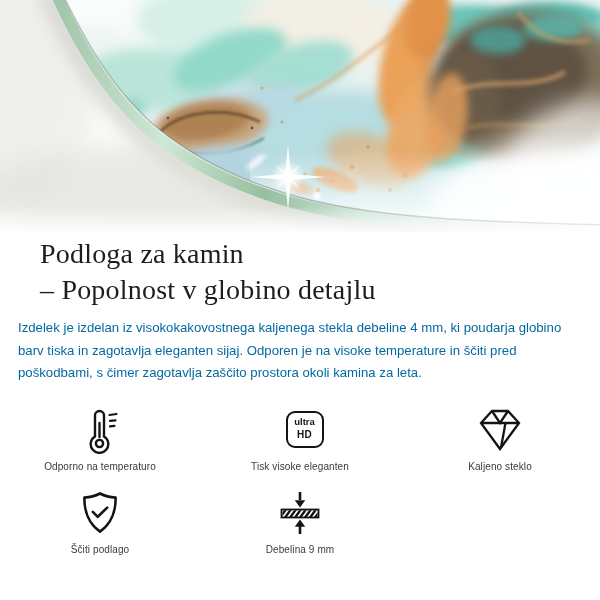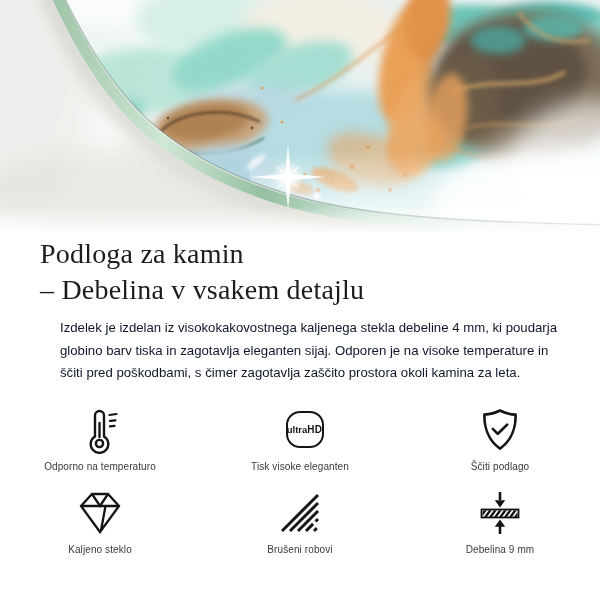--- a/index.html
+++ b/index.html
@@ -2,27 +2,27 @@
 <html lang="sl"><head>
 <meta charset="utf-8">
 <style>
   html,body{margin:0;padding:0;background:#fff;}
   .page{width:600px;height:600px;position:relative;overflow:hidden;background:#fff;
         font-family:"Liberation Sans","DejaVu Sans",sans-serif;}
   .hero{margin:0;height:232px;position:relative;background:#fbfbfa;}
   .hero svg{display:block;}
   .title{margin:0;padding:4px 40px 0;font-family:"Liberation Serif","DejaVu Serif",serif;
          font-weight:400;font-size:28px;line-height:36px;color:#1e1d1b;letter-spacing:.2px;}
-  .desc{margin:9px 8px 0;padding:0 32px 0 52px;font-size:13.2px;line-height:22.5px;color:#0f172a;}
+  .desc{margin:9px 0 0;padding:0 32px 0 18px;font-size:13.2px;line-height:22.5px;color:#0369a1;}
   .features{display:grid;grid-template-columns:repeat(3,1fr);margin-top:21px;row-gap:17px;}
   .feature{display:flex;flex-direction:column;align-items:center;gap:7px;}
   .icon{height:48px;display:flex;align-items:center;justify-content:center;color:#141414;}
   .label{font-size:10px;color:#3a3a3a;letter-spacing:.1px;white-space:nowrap;}
-  .uhd-box{width:34px;height:33px;border:2.5px solid #141414;border-radius:14px;
-           display:flex;flex-direction:row;align-items:center;justify-content:center;margin-left:9px;}
+  .uhd-box{width:34px;height:33px;border:2.5px solid #141414;border-radius:9px;
+           display:flex;flex-direction:column;align-items:center;justify-content:center;margin-left:9px;}
   .uhd-top{font-size:9.5px;font-weight:700;line-height:10px;}
   .uhd-bottom{font-size:10px;font-weight:700;line-height:15px;letter-spacing:.3px;text-align:right;}
 </style>
 </head>
 <body>
 
 <div class="page">
 
   <figure class="hero">
     <svg width="600" height="232" viewBox="0 0 600 232">
@@ -152,21 +152,21 @@
         </g>
         <circle cx="317" cy="196" r="3.5" fill="#ffffff" filter="url(#b1)" opacity=".9"></circle>
       </g>
 
       <rect x="0" y="206" width="600" height="26" fill="url(#fadeV)" opacity=".85"></rect>
     </svg>
   </figure>
 
   <h1 class="title">
     <span>Podloga za kamin</span><br>
-    <span>– Debelina v vsakem detajlu</span>
+    <span>– Popolnost v globino detajlu</span>
   </h1>
 
   <p class="desc">Izdelek je izdelan iz visokokakovostnega kaljenega stekla debeline 4 mm, ki poudarja globino barv tiska in zagotavlja eleganten sijaj. Odporen je na visoke temperature in ščiti pred poškodbami, s čimer zagotavlja zaščito prostora okoli kamina za leta.</p>
 
   <div class="features">
 
     <div class="feature">
       <span class="icon">
         <svg width="48" height="48" viewBox="0 0 48 48" fill="none" stroke="#141414" stroke-width="2.4" stroke-linecap="round">
           <path d="M19 30.5 L19 9.5 A4.5 4.5 0 0 1 28 9.5 L28 30.5 A8.8 8.8 0 1 1 19 30.5 Z"></path>
@@ -185,52 +185,40 @@
         <span class="uhd-box">
           <span class="uhd-top">ultra</span>
           <span class="uhd-bottom">HD</span>
         </span>
       </span>
       <span class="label">Tisk visoke eleganten</span>
     </div>
 
     <div class="feature">
       <span class="icon">
-        <svg width="48" height="48" viewBox="0 0 48 48" fill="none" stroke="#141414" stroke-width="2.6" stroke-linecap="round" stroke-linejoin="round">
-          <path d="M24 4.5 C28.5 6.9 34.5 8.4 39.6 8.6 C39.9 21.5 35.3 34.8 24 42.6 C12.7 34.8 8.1 21.5 8.4 8.6 C13.5 8.4 19.5 6.9 24 4.5 Z"></path>
-          <path d="M16.8 22.8 L21.8 27.8 L31.2 18.6"></path>
-        </svg>
-      </span>
-      <span class="label">Ščiti podlago</span>
-    </div>
-
-    <div class="feature">
-      <span class="icon">
         <svg width="48" height="48" viewBox="0 0 48 48" fill="none" stroke="#141414" stroke-width="2.3" stroke-linejoin="miter">
           <path d="M5 17 L16 5 L32 5 L43 17 L24 43 Z"></path>
           <path d="M5 17 L43 17"></path>
           <path d="M16 5 L24 17 L32 5"></path>
           <path d="M29.5 17 L25 41.5"></path>
         </svg>
       </span>
       <span class="label">Kaljeno steklo</span>
     </div>
 
     <div class="feature">
       <span class="icon">
-        <svg width="48" height="48" viewBox="0 0 48 48" stroke="#161616" stroke-width="3">
-          <path d="M6 42 L42 6"></path>
-          <path d="M14 42 L42 14"></path>
-          <path d="M22 42 L42 22"></path>
-          <path d="M30 42 L42 30" stroke-dasharray="10 3.5"></path>
-          <path d="M38 42 L42 38" stroke-dasharray="4 3"></path>
-        </svg>
-      </span>
-      <span class="label">Brušeni robovi</span>
-    </div>
+        <svg width="48" height="48" viewBox="0 0 48 48" fill="none" stroke="#141414" stroke-width="2.6" stroke-linecap="round" stroke-linejoin="round">
+          <path d="M24 4.5 C28.5 6.9 34.5 8.4 39.6 8.6 C39.9 21.5 35.3 34.8 24 42.6 C12.7 34.8 8.1 21.5 8.4 8.6 C13.5 8.4 19.5 6.9 24 4.5 Z"></path>
+          <path d="M16.8 22.8 L21.8 27.8 L31.2 18.6"></path>
+        </svg>
+      </span>
+      <span class="label">Ščiti podlago</span>
+    </div>
+
 
     <div class="feature">
       <span class="icon">
         <svg width="48" height="48" viewBox="0 0 48 48">
           <defs>
             <clipPath id="barClip">
                 <rect x="6.5" y="21.3" width="35" height="6.6"></rect>
               </clipPath>
           </defs>
           <path d="M24 3 L24 11" stroke="#141414" stroke-width="2.6"></path>

